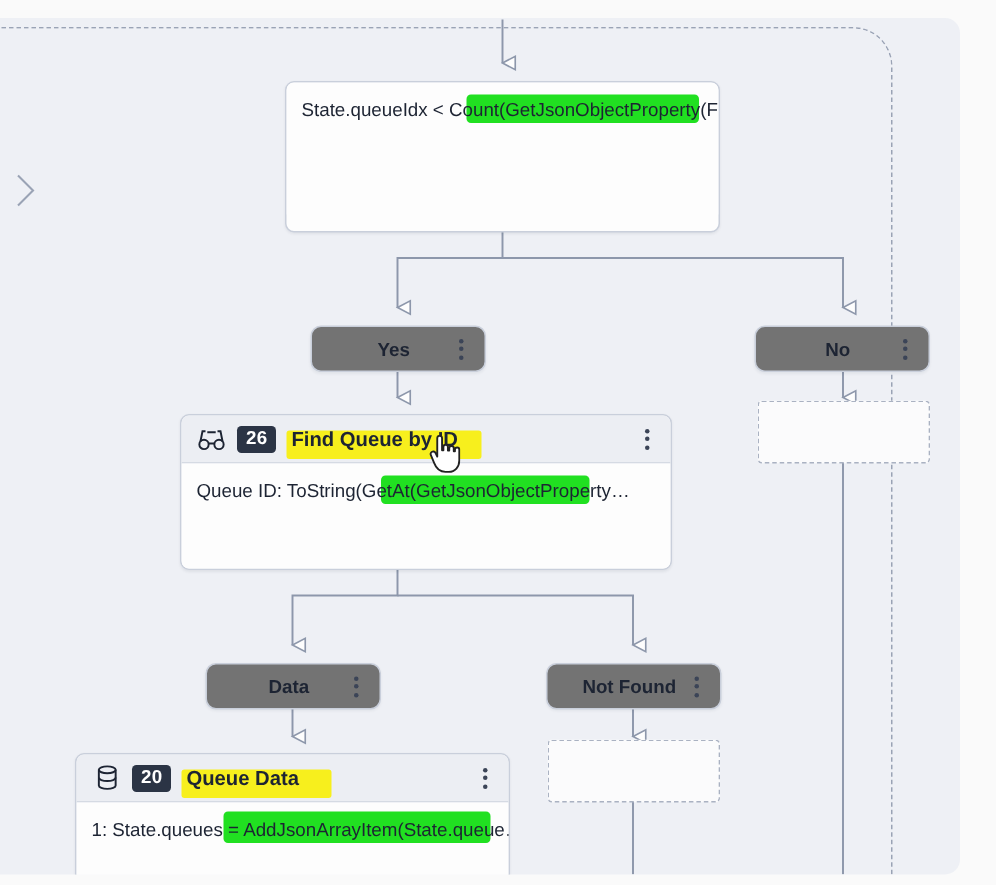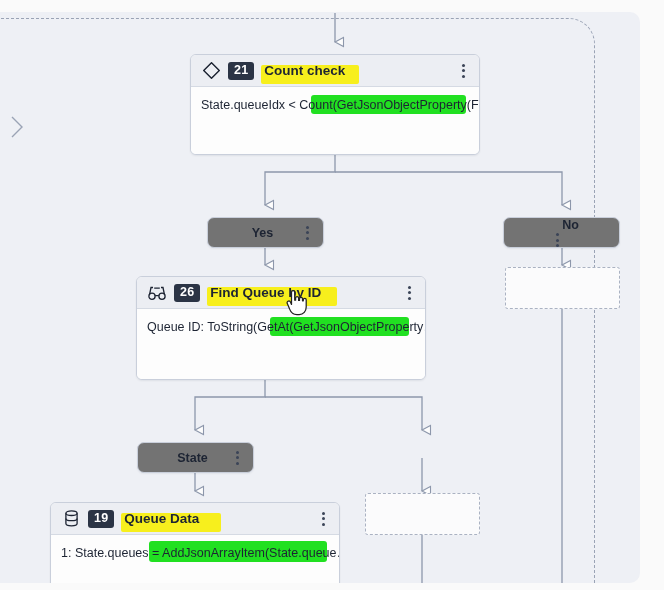--- a/index.html
+++ b/index.html
@@ -170,64 +170,47 @@
       <path d="M195,446 L195,479" marker-end="url(#ah)"></path>
 
       <path d="M422,446 L422,479" marker-end="url(#ah)"></path>
       <path d="M422,522 L422,571"></path>
 
       <path d="M195,571 L195,571"></path>
     </g>
   </svg>
 
   <div class="card" style="left:190px;top:42px;width:290px;height:101px;">
-    <div class="card-head">
-      <span class="icon-slot">
-        <svg width="17" height="17" viewBox="0 0 17 17">
-          <rect x="3" y="3" width="11" height="11" transform="rotate(45 8.5 8.5)" fill="none" stroke="#1d2433" stroke-width="1.4"></rect>
-        </svg>
-      </span>
-      <span class="badge">21</span>
-      <span class="title-wrap">
-        <span class="hl-yellow" style="left:-1px;top:3px;width:98px;height:19px;"></span>
-        <span class="title">Count check</span>
-      </span>
-      <span class="kebab">
-          <i></i>
-          <i></i>
-          <i></i>
-        </span>
-    </div>
     <div class="card-body" style="height:69px;">
       <span class="hl-green" style="left:120px;top:8px;width:155px;height:19px;"></span>
       <div class="line">State.queueIdx &lt; Count(GetJsonObjectProperty(F…</div>
     </div>
   </div>
 
   <div class="pill" style="left:207px;top:205px;width:117px;">
     <span class="pill-label">Yes</span>
     <span class="kebab">
         <i></i>
         <i></i>
         <i></i>
       </span>
   </div>
 
-  <div class="pill" style="left:503px;top:205px;width:117px;flex-direction:column;">
+  <div class="pill" style="left:503px;top:205px;width:117px;">
     <span class="pill-label">No</span>
     <span class="kebab">
         <i></i>
         <i></i>
         <i></i>
       </span>
   </div>
 
   <div class="slot" style="left:505px;top:255px;width:115px;height:42px;"></div>
 
-  <div class="card" style="left:120px;top:264px;width:290px;height:104px;margin-left:16px;">
+  <div class="card" style="left:120px;top:264px;width:328px;height:104px;">
     <div class="card-head">
       <span class="icon-slot">
         <svg width="18" height="16" viewBox="0 0 18 16">
           <g fill="none" stroke="#1d2433" stroke-width="1.3">
             <path d="M5 2.5 L3 2.5 L1.6 9.5"></path>
             <path d="M13 2.5 L15 2.5 L16.4 9.5"></path>
             <circle cx="4" cy="11.3" r="3.1"></circle>
             <circle cx="14" cy="11.3" r="3.1"></circle>
             <path d="M7.1 10.6 L10.9 10.6"></path>
             <path d="M6.2 3.2 L11.8 3.2"></path>
@@ -245,43 +228,51 @@
           <i></i>
         </span>
     </div>
     <div class="card-body" style="height:72px;">
       <span class="hl-green" style="left:133px;top:8px;width:139px;height:19px;"></span>
       <div class="line">Queue ID: ToString(GetAt(GetJsonObjectProperty…</div>
     </div>
   </div>
 
   <div class="pill" style="left:137px;top:430px;width:117px;">
-    <span class="pill-label">State</span>
+    <span class="pill-label">Data</span>
     <span class="kebab">
         <i></i>
         <i></i>
         <i></i>
       </span>
   </div>
 
+  <div class="pill" style="left:364px;top:430px;width:117px;">
+    <span class="pill-label">Not Found</span>
+    <span class="kebab">
+        <i></i>
+        <i></i>
+        <i></i>
+      </span>
+  </div>
 
   <div class="slot" style="left:365px;top:481px;width:115px;height:42px;"></div>
 
   <div class="card" style="left:50px;top:490px;width:290px;height:92px;">
     <div class="card-head">
       <span class="icon-slot">
         <svg width="15" height="17" viewBox="0 0 15 17">
           <g fill="none" stroke="#1d2433" stroke-width="1.3">
             <ellipse cx="7.5" cy="3.2" rx="5.6" ry="2.3"></ellipse>
             <path d="M1.9 3.2 L1.9 13.6 C1.9 14.9 4.4 15.9 7.5 15.9 C10.6 15.9 13.1 14.9 13.1 13.6 L13.1 3.2"></path>
             <path d="M1.9 8.4 C1.9 9.7 4.4 10.7 7.5 10.7 C10.6 10.7 13.1 9.7 13.1 8.4"></path>
           </g>
         </svg>
       </span>
-      <span class="badge">19</span>
+      <span class="badge">20</span>
       <span class="title-wrap">
         <span class="hl-yellow" style="left:-1px;top:3px;width:100px;height:19px;"></span>
         <span class="title">Queue Data</span>
       </span>
       <span class="kebab">
           <i></i>
           <i></i>
           <i></i>
         </span>
     </div>

